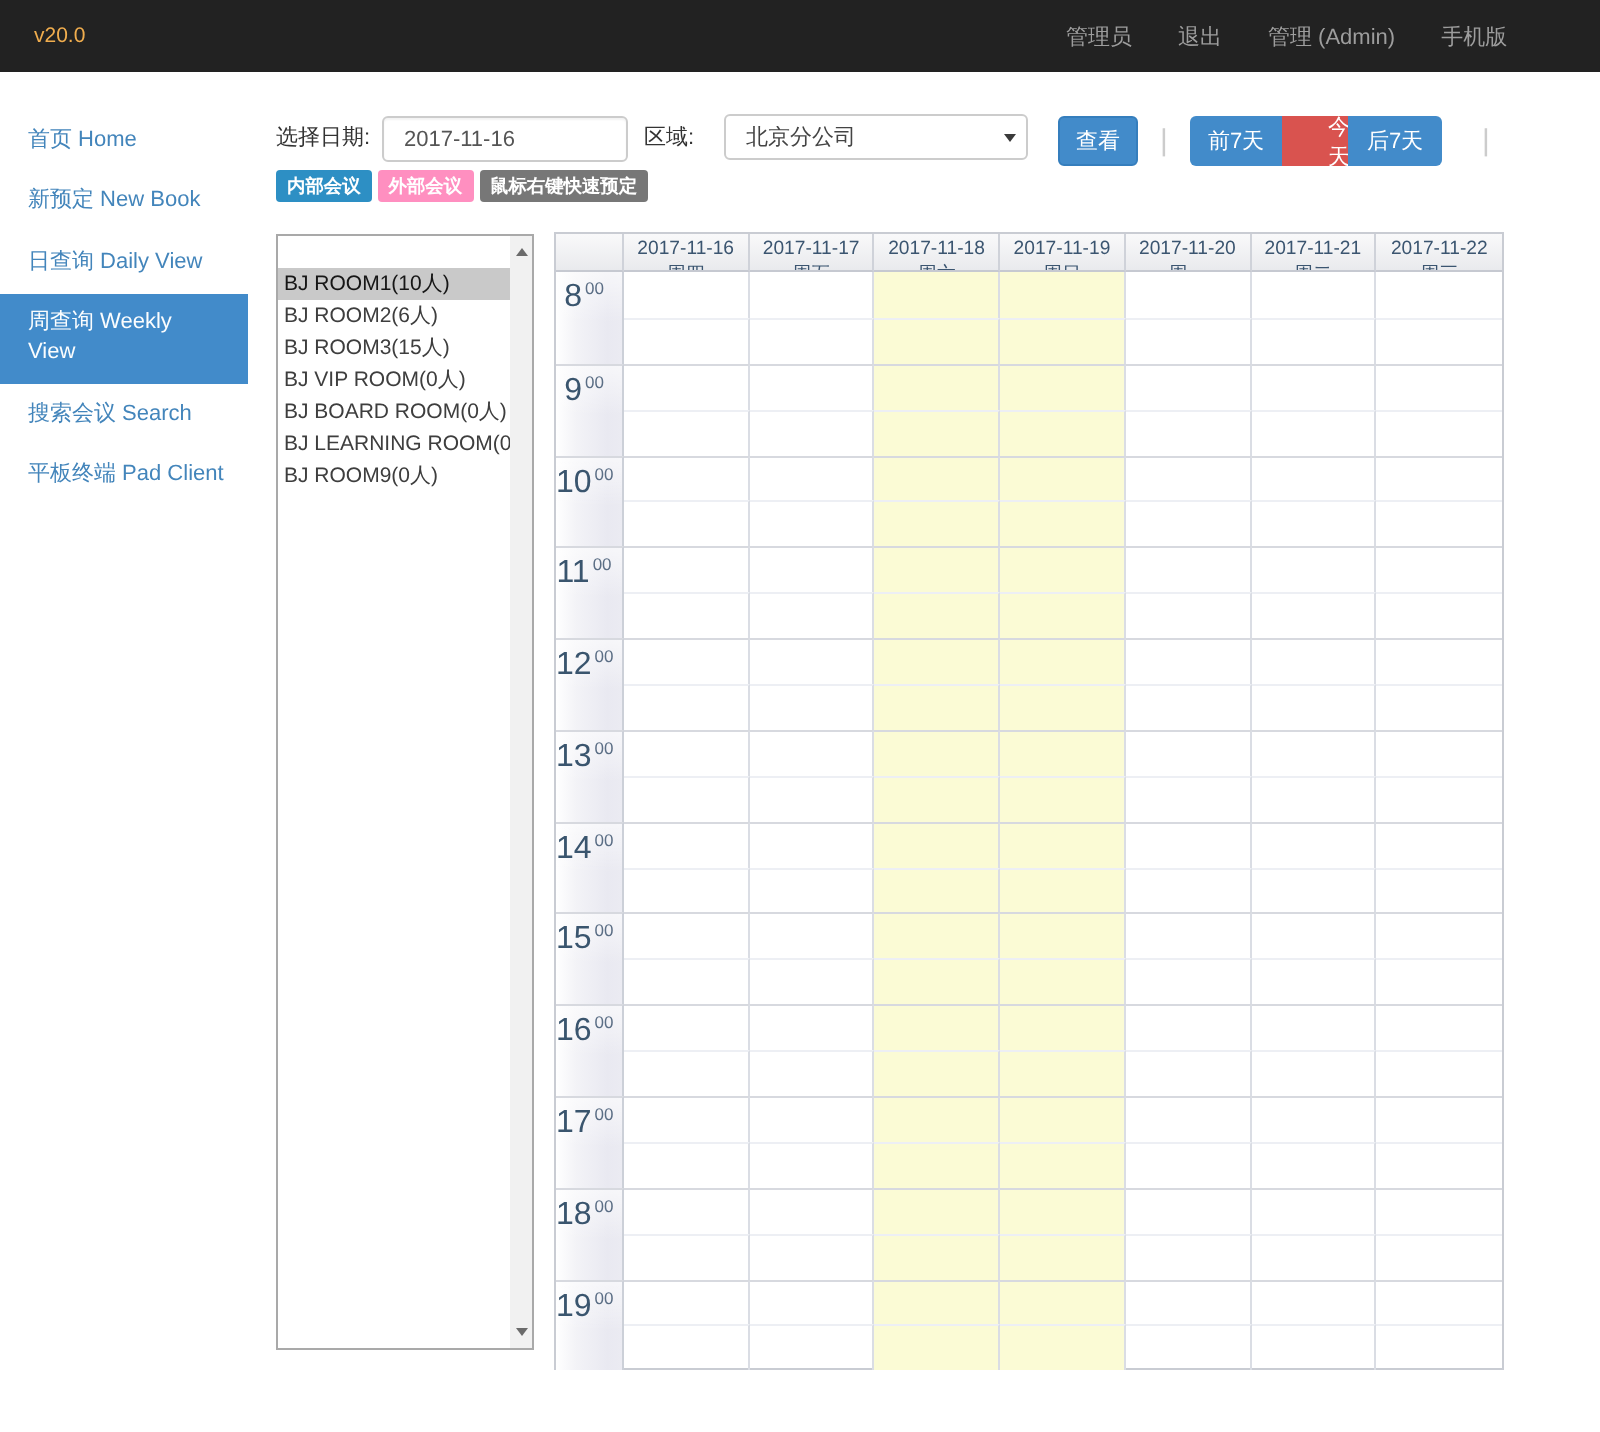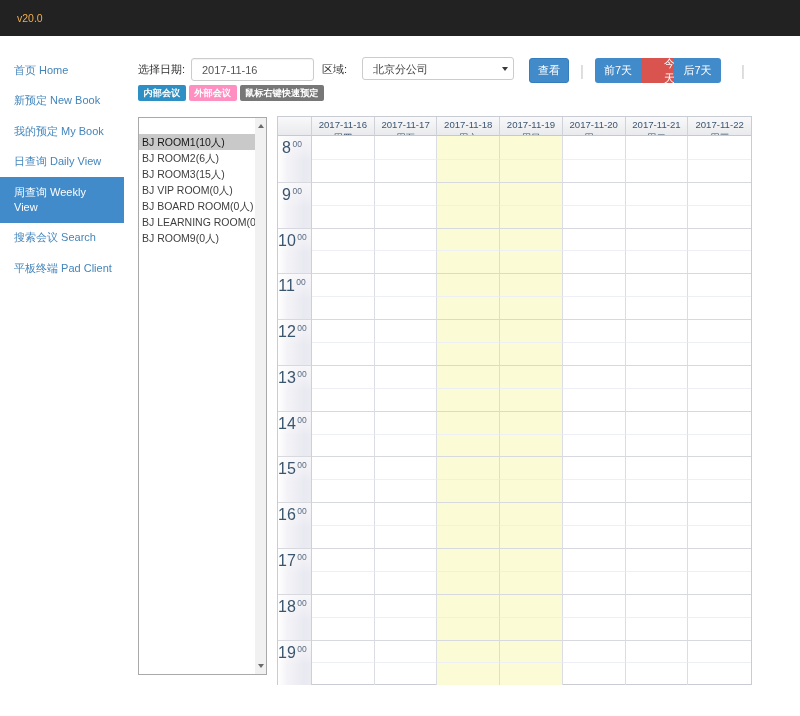--- a/index.html
+++ b/index.html
@@ -94,26 +94,31 @@
   .dcell.halfline { border-top:1px solid #edeff4; }
   .dcell.weekend { background:var(--weekend-bg,#fbfbd5); }
 </style>
 </head>
 <body>
 
 <div class="navbar">
   <div class="brand">
     <span class="brand-ver">v20.0</span>
   </div>
+  <div class="nav-right">
+      <span>管理员</span>
+      <span>退出</span>
+      <span>管理 (Admin)</span>
+      <span>手机版</span>
+    </div>
 </div>
 
 <div class="sidebar">
     <a>首页 Home</a>
     <a>新预定 New Book</a>
-    <a>我的预定 My Book</a>
     <a>日查询 Daily View</a>
     <a class="active">周查询 Weekly View</a>
     <a>搜索会议 Search</a>
     <a>平板终端 Pad Client</a>
   </div>
 
 <span class="lbl" id="lbl-date">选择日期:</span>
 <input id="date-input" value="2017-11-16" style="">
 <span class="lbl" id="lbl-area">区域:</span>
 <div class="select-wrap">

